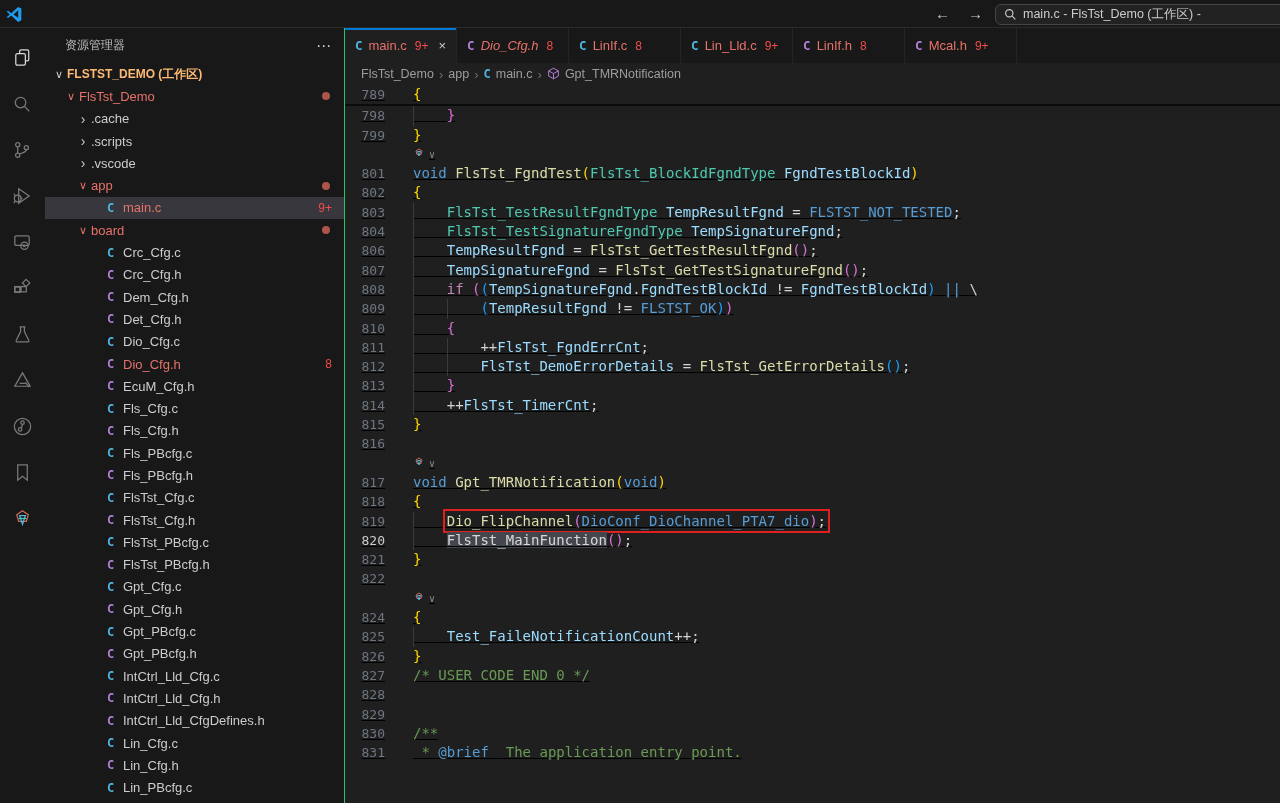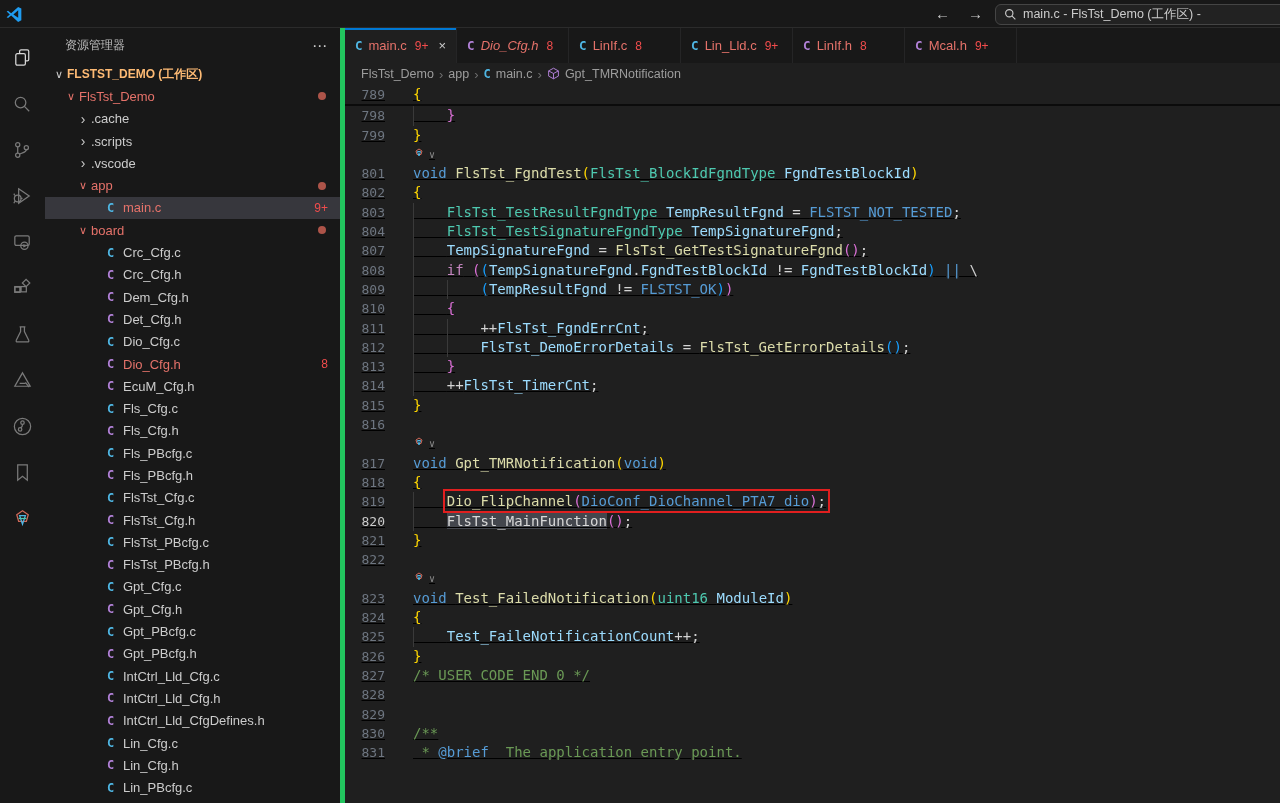--- a/index.html
+++ b/index.html
@@ -23,21 +23,21 @@
 
   
   .activitybar { width:45px; background:#181818; display:flex; flex-direction:column;
     align-items:center; padding-top:8px; gap:2px; flex:0 0 45px;}
   .ab-icon { width:45px; height:44px; display:flex; align-items:center; justify-content:center;
     color:#7a7a7a; }
   .ab-icon.active { color:#d7d7d7; }
   .ab-icon svg { stroke:currentColor; fill:none; stroke-width:1.3; }
 
   
-  .sidebar { width:300px; background:#181818; border-right:5px solid #22c55e;
+  .sidebar { width:300px; background:#181818; border-right:1px solid #22c55e;
     color:#cccccc; font-size:13px; flex:0 0 300px; overflow:hidden;}
   .sb-header { height:35px; display:flex; align-items:center; justify-content:space-between;
     padding:0 12px 0 20px; color:#bbbbbb; font-size:12px; }
   .sb-more { color:#cccccc; font-size:15px; letter-spacing:1px; }
   .tree-row { height:22.3px; display:flex; align-items:center; position:relative;
     white-space:nowrap; cursor:default; }
   .tree-row.selected { background:#37373d; }
   .tree-row .twisty { width:16px; text-align:center; font-size:11px; flex:0 0 16px; }
   .tree-row .ficon { width:15px; text-align:center; font-weight:bold; font-size:12px;
     margin-right:5px; flex:0 0 15px; font-family:"DejaVu Sans Mono",monospace;}
@@ -451,20 +451,24 @@
           </div>
           <div class="crow">
             <div class="gutter">803</div>
             <div class="ctext"><i class="guide" style="left: 0px;"></i><span class="s-o">    </span><span class="s-t">FlsTst_TestResultFgndType</span><span class="s-o"> </span><span class="s-v">TempResultFgnd</span><span class="s-o"> = </span><span class="s-n">FLSTST_NOT_TESTED</span><span class="s-o">;</span></div>
           </div>
           <div class="crow">
             <div class="gutter">804</div>
             <div class="ctext"><i class="guide" style="left: 0px;"></i><span class="s-o">    </span><span class="s-t">FlsTst_TestSignatureFgndType</span><span class="s-o"> </span><span class="s-v">TempSignatureFgnd</span><span class="s-o">;</span></div>
           </div>
           <div class="crow">
+            <div class="gutter">806</div>
+            <div class="ctext"><i class="guide" style="left: 0px;"></i><span class="s-o">    </span><span class="s-v">TempResultFgnd</span><span class="s-o"> = </span><span class="s-f">FlsTst_GetTestResultFgnd</span><span class="s-b2">(</span><span class="s-b2">)</span><span class="s-o">;</span></div>
+          </div>
+          <div class="crow">
             <div class="gutter">807</div>
             <div class="ctext"><i class="guide" style="left: 0px;"></i><span class="s-o">    </span><span class="s-v">TempSignatureFgnd</span><span class="s-o"> = </span><span class="s-f">FlsTst_GetTestSignatureFgnd</span><span class="s-b2">(</span><span class="s-b2">)</span><span class="s-o">;</span></div>
           </div>
           <div class="crow">
             <div class="gutter">808</div>
             <div class="ctext"><i class="guide" style="left: 0px;"></i><span class="s-o">    </span><span class="s-c">if</span><span class="s-o"> </span><span class="s-b2">(</span><span class="s-b3">(</span><span class="s-v">TempSignatureFgnd</span><span class="s-o">.</span><span class="s-v">FgndTestBlockId</span><span class="s-o"> != </span><span class="s-v">FgndTestBlockId</span><span class="s-b3">)</span><span class="s-o"> </span><span class="s-k">||</span><span class="s-o"> \</span></div>
           </div>
           <div class="crow">
             <div class="gutter">809</div>
             <div class="ctext"><i class="guide" style="left: 0px;"></i><i class="guide" style="left: calc(4ch);"></i><span class="s-o">        </span><span class="s-b3">(</span><span class="s-v">TempResultFgnd</span><span class="s-o"> != </span><span class="s-n">FLSTST_OK</span><span class="s-b3">)</span><span class="s-b2">)</span></div>
@@ -529,24 +533,20 @@
             <div class="ctext"></div>
           </div>
           <div class="crow icon-row">
             <div class="gutter"></div>
             <div class="ctext"><span><svg width="12" height="12" viewBox="0 0 24 24">
                   <path fill="none" stroke="#d16a5a" stroke-width="2" d="M12 4 L18 8 L16 15 L8 15 L6 8 Z"></path>
                   <path fill="none" stroke="#4fb6e3" stroke-width="2" d="M9 9 L15 9 L12 18 Z"></path>
                 </svg></span><span class="lens-chev">∨</span></div>
           </div>
           <div class="crow">
-            <div class="gutter">823</div>
-            <div class="ctext"><span class="s-k">void</span><span class="s-o"> </span><span class="s-f">Test_FailedNotification</span><span class="s-b1">(</span><span class="s-t">uint16</span><span class="s-o"> </span><span class="s-v">ModuleId</span><span class="s-b1">)</span></div>
-          </div>
-          <div class="crow">
             <div class="gutter">824</div>
             <div class="ctext"><span class="s-b1">{</span></div>
           </div>
           <div class="crow">
             <div class="gutter">825</div>
             <div class="ctext"><i class="guide" style="left: 0px;"></i><span class="s-o">    </span><span class="s-v">Test_FaileNotificationCount</span><span class="s-o">++;</span></div>
           </div>
           <div class="crow">
             <div class="gutter">826</div>
             <div class="ctext"><span class="s-b1">}</span></div>

